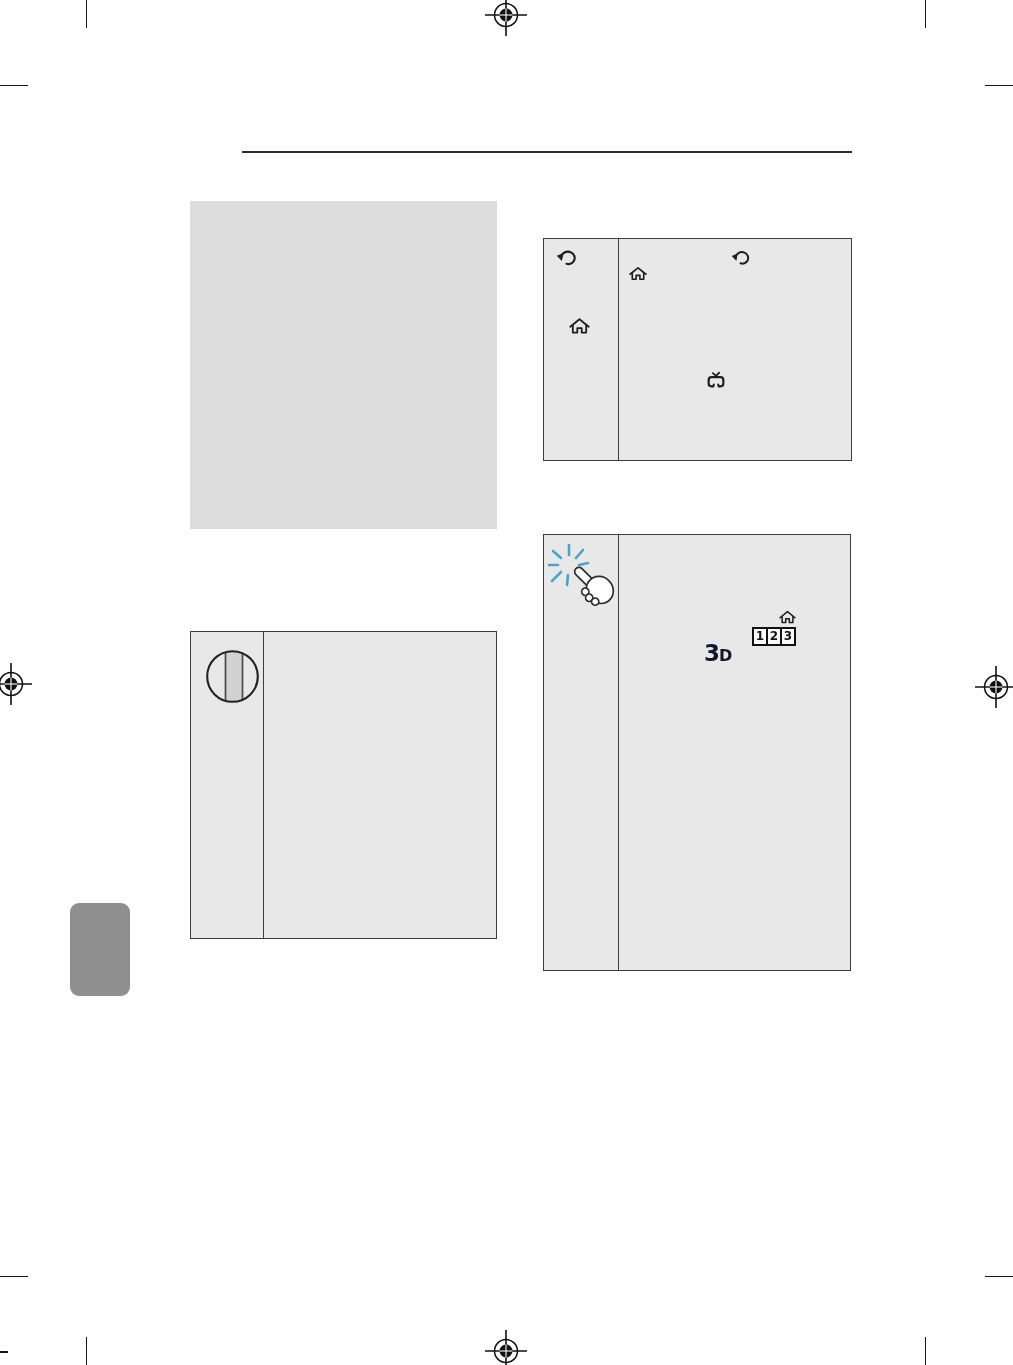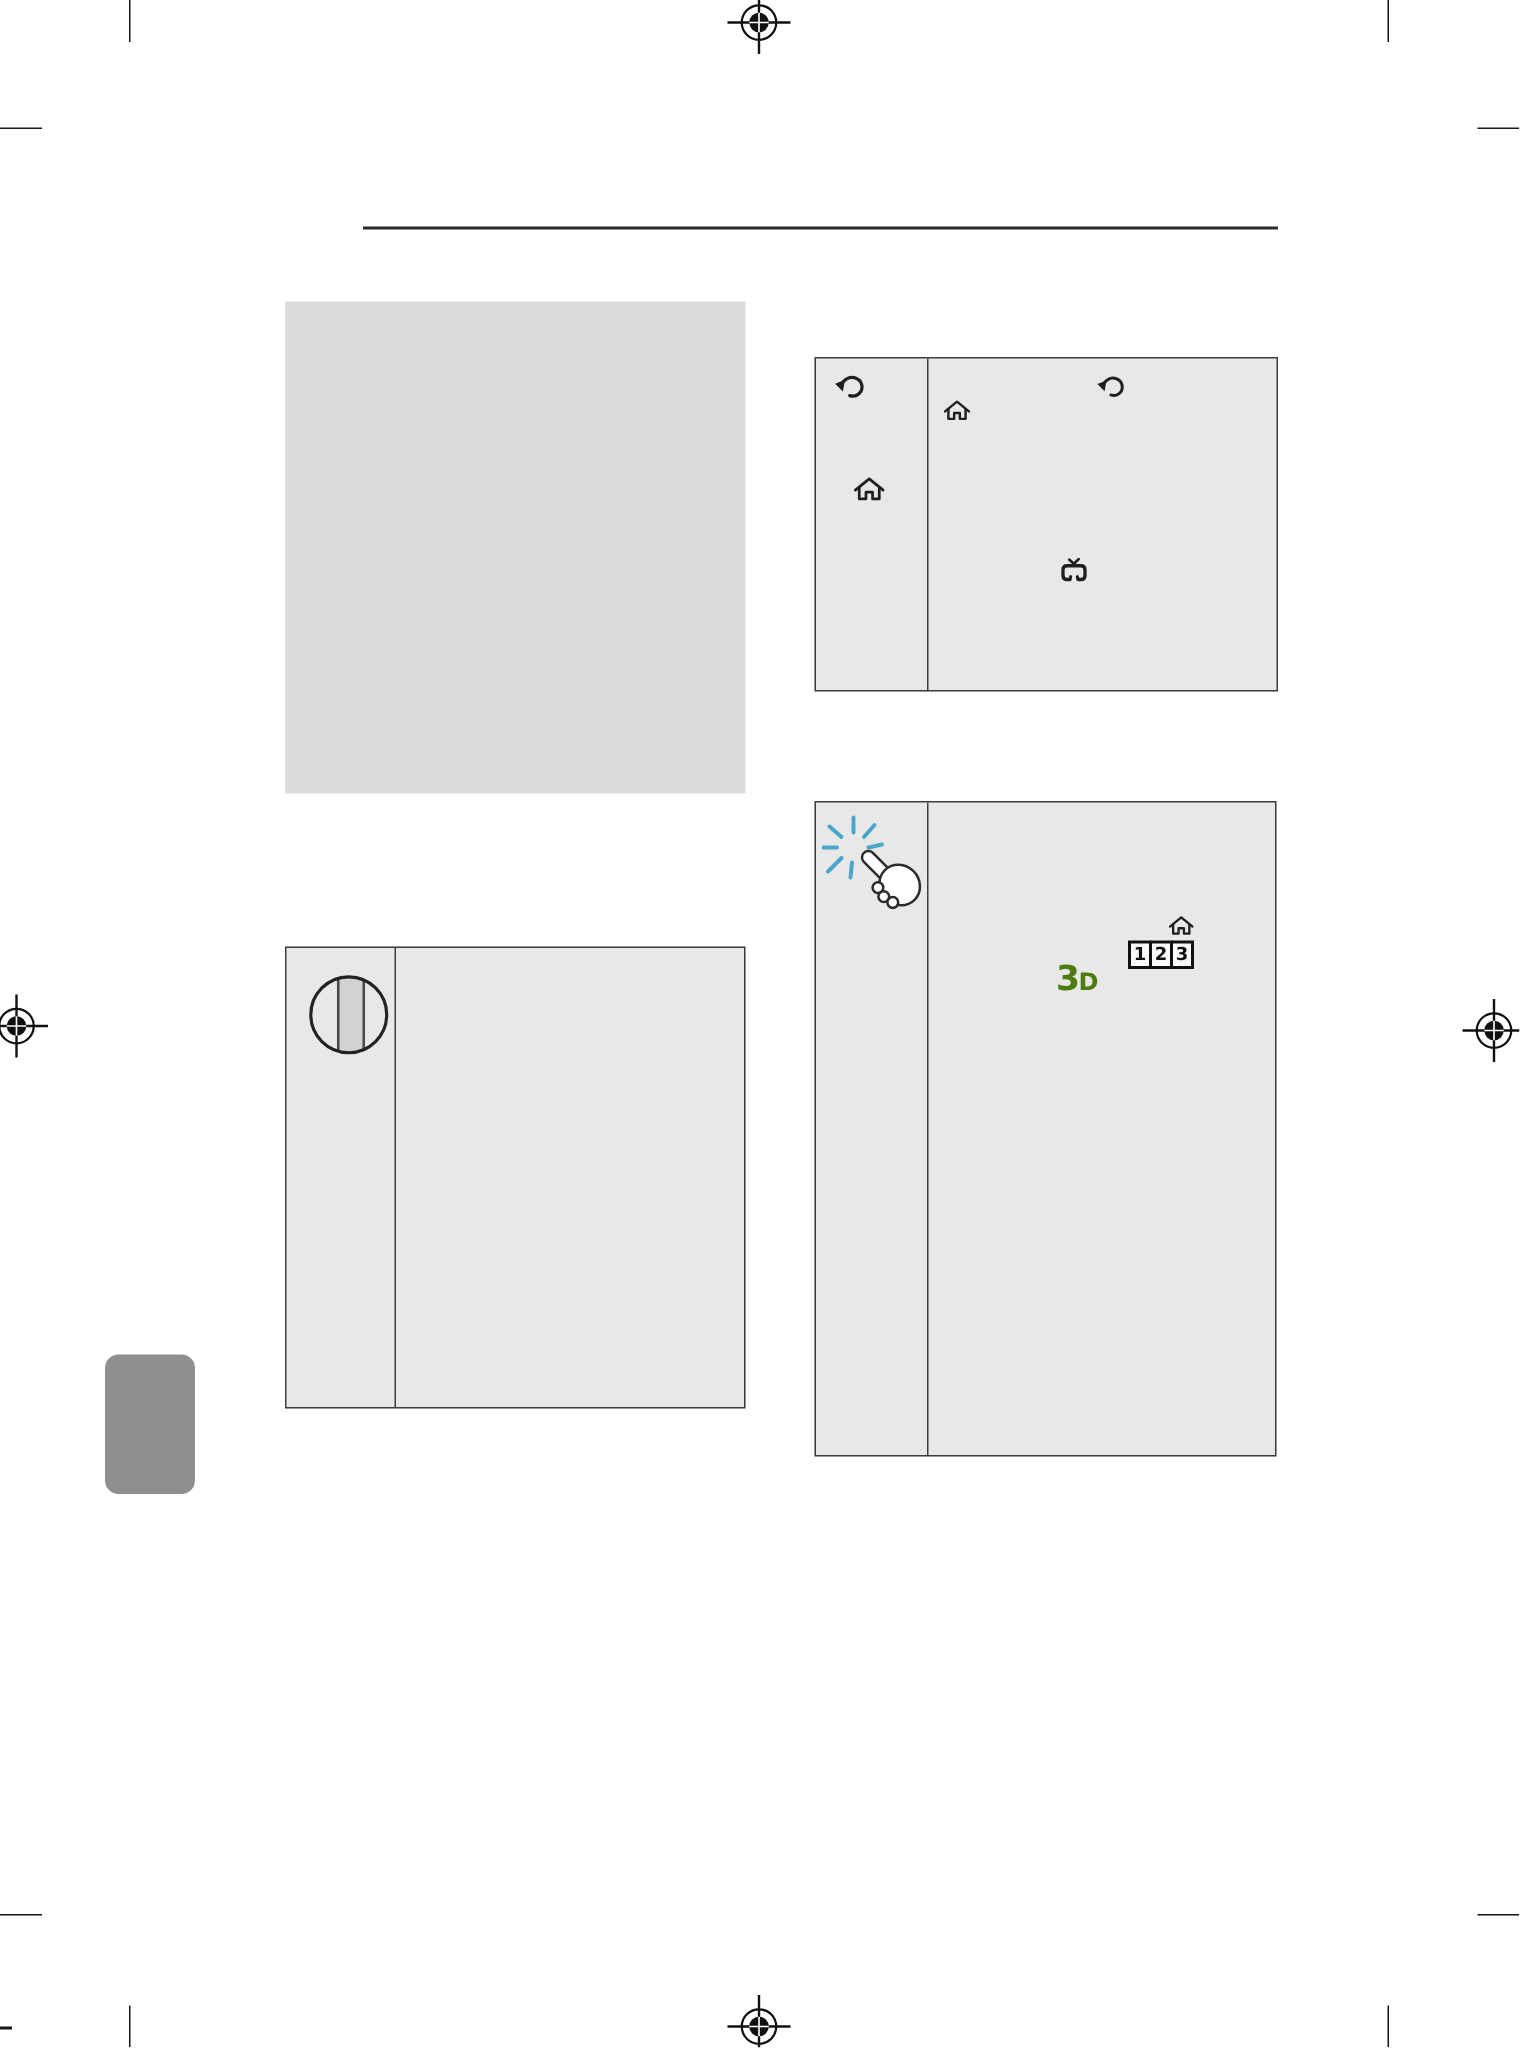--- a/index.html
+++ b/index.html
@@ -44,21 +44,21 @@
   .num-cell{
     width:12px;height:15px;
     border:2px solid #111;
     margin-right:-2px;
     background:#fafafa;
     font-family:"DejaVu Sans", sans-serif;
     font-weight:bold;font-size:12px;line-height:15px;
     text-align:center;color:#111;
   }
   
-  .threed{position:absolute;left:160px;top:105px;color:#4d7c0f;white-space:nowrap;}
+  .threed{position:absolute;left:160px;top:105px;color:#0f172a;white-space:nowrap;}
   .threed .big{font-size:23px;font-weight:bold;letter-spacing:-1px;}
   .threed .small{font-size:16px;font-weight:bold;}
 </style>
 </head>
 <body>
 
 <div id="page">
 
   <div class="trim" style="left:86px;top:0;width:1px;height:28px;"></div>
   <div class="trim" style="left:0;top:85px;width:28px;height:1px;"></div>

